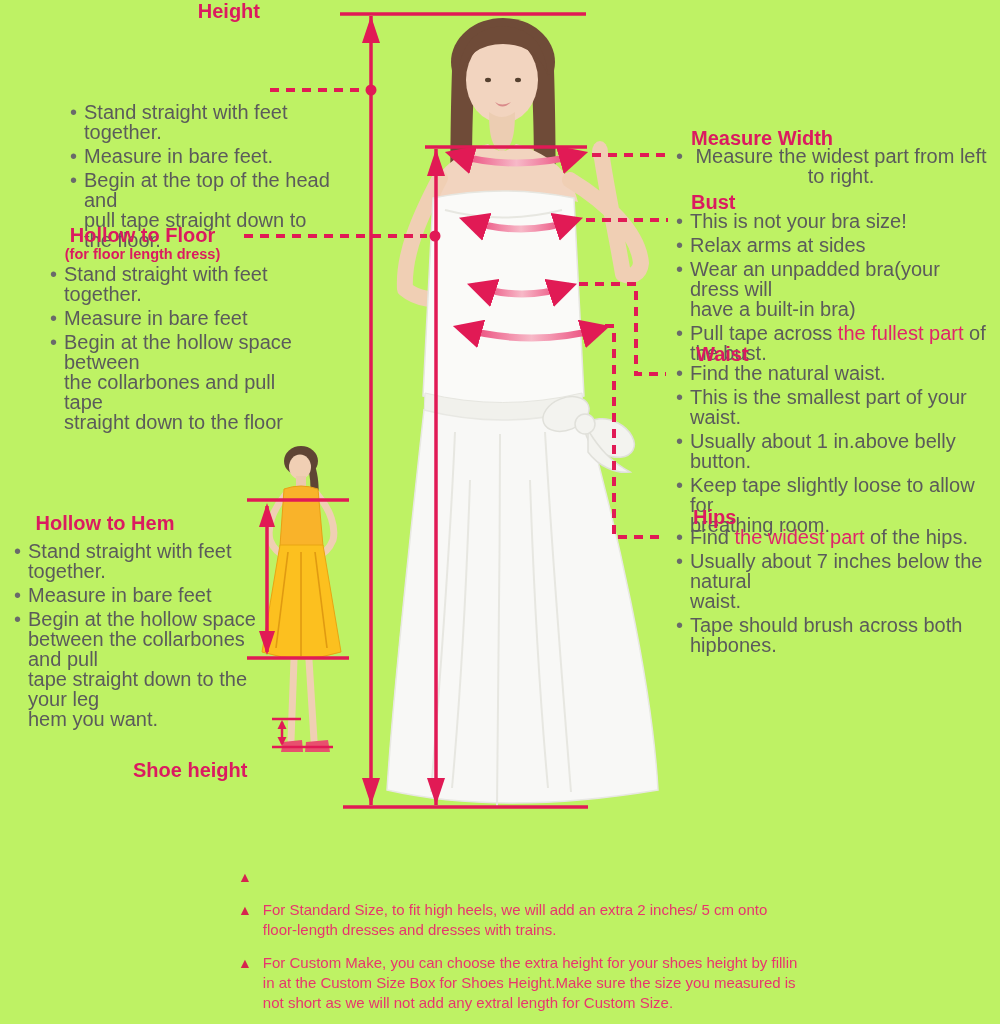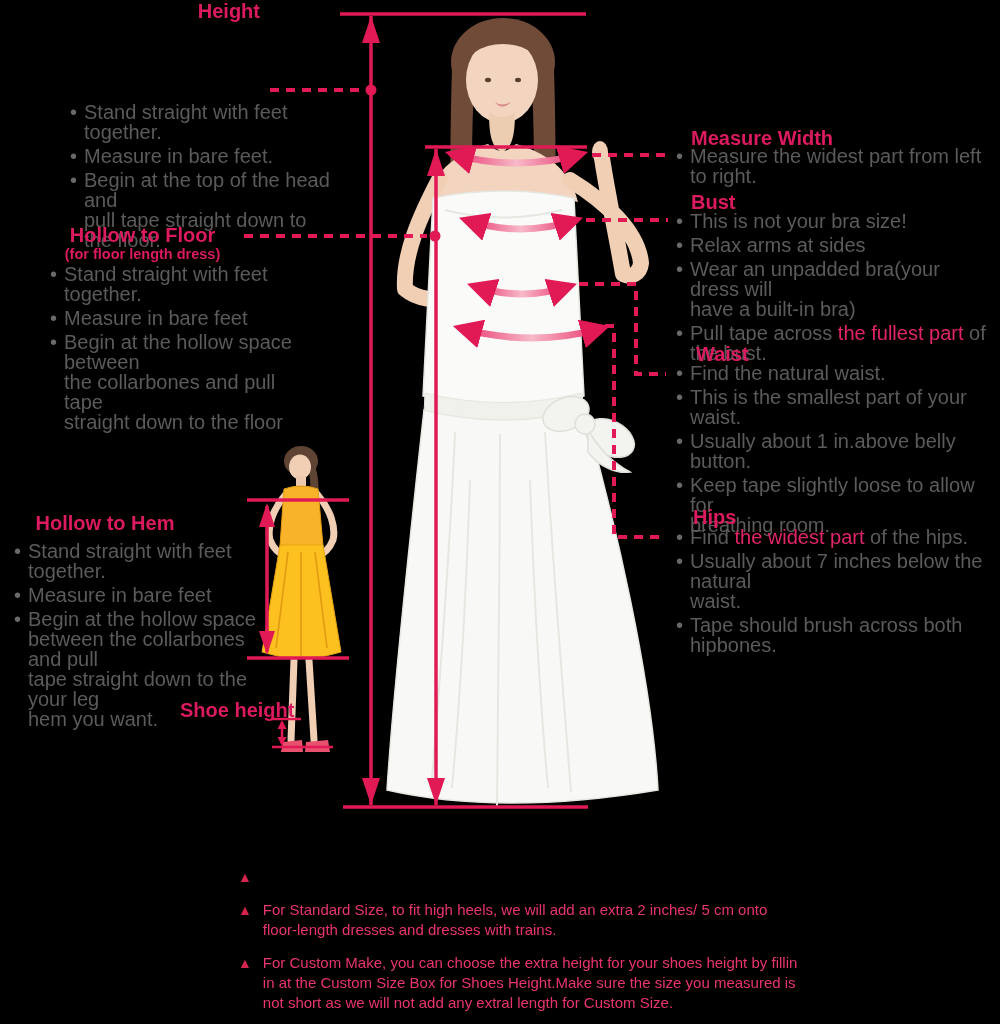--- a/index.html
+++ b/index.html
@@ -1,17 +1,17 @@
 <!DOCTYPE html>
 <html><head>
 <meta charset="utf-8">
 <style>
   html,body{margin:0;padding:0;background:#ffffff;}
   .canvas{
-    position:relative;width:1000px;height:1024px;background:#000000;
+    position:relative;width:1000px;height:1024px;background:#bef264;
     font-family:"Liberation Sans",sans-serif;overflow:hidden;
   }
   .overlay{position:absolute;left:0;top:0;width:1000px;height:1024px;}
   .abs{position:absolute;}
   .sec-title{color:#db1a60;font-weight:bold;font-size:20px;line-height:22px;}
   .sec-sub{color:#db1a60;font-weight:bold;font-size:14.5px;line-height:17px;}
   .blist{list-style:none;margin:0;padding:0;color:#5b5b5b;font-size:20px;}
   .blist li{
     position:relative;padding-left:16px;margin-bottom:4px;line-height:20px;
     white-space:pre-line;
@@ -201,28 +201,28 @@
   <ul class="blist abs" style="left:12px;top:541px;width:252px;">
     <li>Stand straight with feet
 together.</li>
     <li>Measure in bare feet</li>
     <li>Begin at the hollow space
 between the collarbones and pull
 tape straight down to the your leg
 hem  you want.</li>
   </ul>
 
-  <div class="abs" style="left:133px;top:699px;margin-left:47px;">
+  <div class="abs" style="left:133px;top:759px;">
     <span class="sec-title">Shoe height</span>
   </div>
 
   <div class="abs" style="left:691px;top:127px;">
     <span class="sec-title">Measure Width</span>
   </div>
-  <ul class="blist abs" style="left:674px;top:146px;width:318px;">
+  <ul class="blist abs" style="left:674px;top:146px;width:318px;text-align:center;">
     <li>Measure the widest part from left to right.</li>
   </ul>
 
   <div class="abs" style="left:691px;top:191px;">
     <span class="sec-title">Bust</span>
   </div>
   <ul class="blist abs" style="left:674px;top:211px;width:318px;">
     <li>This is not your bra size!</li>
     <li>Relax arms at sides</li>
     <li>Wear an unpadded bra(your dress will

